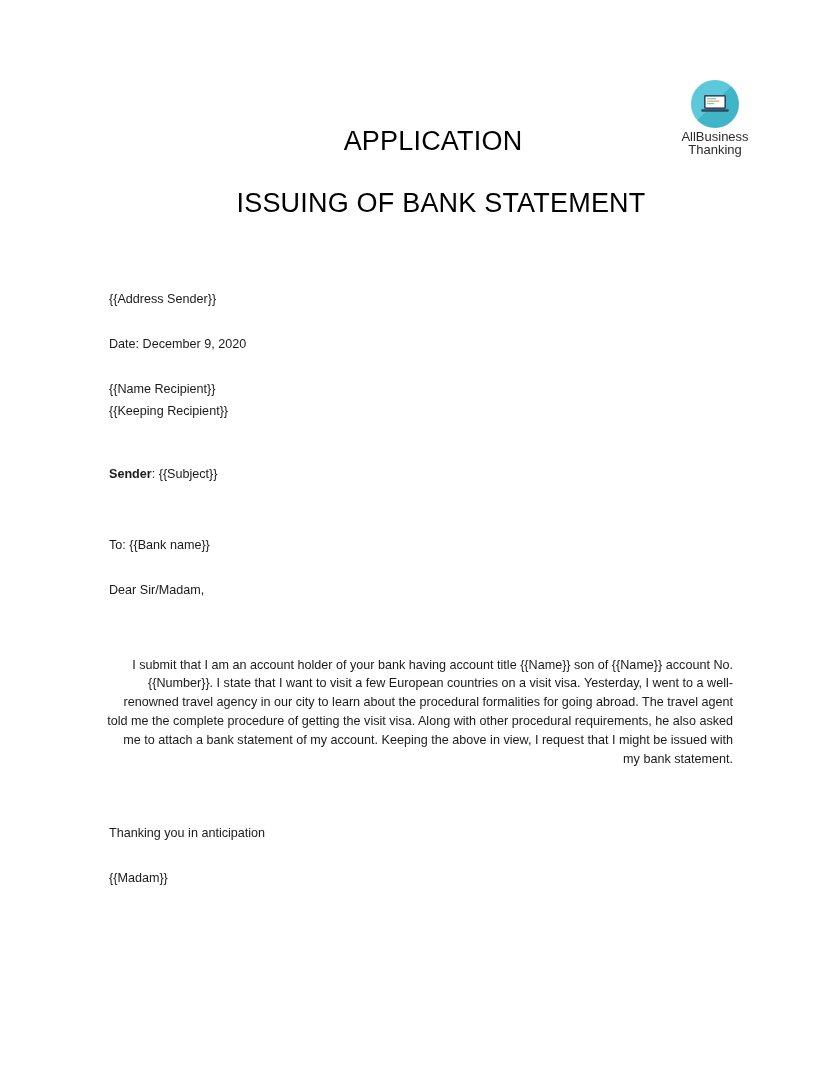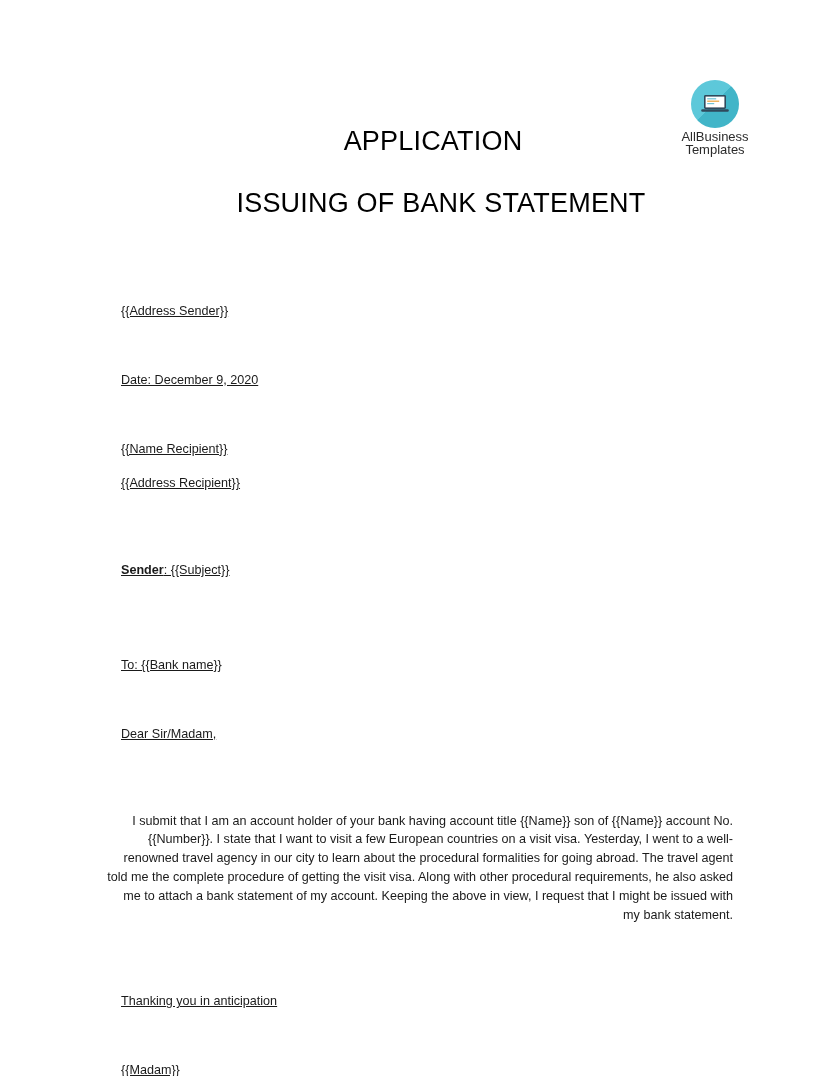--- a/index.html
+++ b/index.html
@@ -81,21 +81,21 @@
   
   .body-area {
     position: absolute;
     left: 105px;
     top: 286px;
     width: 628px;
     font-size: 12.6px;
     line-height: 18.8px;
     color: #1a1a1a;
   }
-  .blk { margin: 16px; text-decoration: underline; }
+  .blk { margin: 4px; }
   .gap-sm { height: 18px; }
   .gap-md { height: 36px; }
   .gap-lg { height: 44px; }
   .gap-xl { height: 52px; }
   .bold { font-weight: bold; }
   .para { margin: 0; text-align: right; }
 </style>
 </head>
 <body>
 
@@ -108,37 +108,37 @@
         <rect x="4" y="2" width="22" height="14" rx="1.4" fill="#2f4a5c"></rect>
         <rect x="5.6" y="3.6" width="18.8" height="10.8" fill="#ffffff"></rect>
         <rect x="7.2" y="5.2" width="9" height="1.2" fill="#6fc3d6"></rect>
         <rect x="7.2" y="7.6" width="12" height="1.2" fill="#e8a33d"></rect>
         <rect x="7.2" y="10" width="7" height="1.2" fill="#6fc3d6"></rect>
         <rect x="1.2" y="16.2" width="27.6" height="2.6" rx="1.3" fill="#2f4a5c"></rect>
       </svg>
     </div>
     <div class="logo-text">
       <div>AllBusiness</div>
-      <div>Templates</div>
+      <div>Thanking</div>
     </div>
   </div>
 
   <div class="doc-title line1">APPLICATION</div>
   <div class="doc-title line2">ISSUING OF BANK STATEMENT</div>
 
   <div class="body-area">
 
     <p class="blk">{{Address Sender}}</p>
     <div class="gap-sm"></div>
 
     <p class="blk">Date: December 9, 2020</p>
     <div class="gap-sm"></div>
 
     <p class="blk">{{Name Recipient}}</p>
-    <p class="blk">{{Address Recipient}}</p>
+    <p class="blk">{{Keeping Recipient}}</p>
 
     <div class="gap-md"></div>
 
     <p class="blk"><span class="bold">Sender</span><span>: {{Subject}}</span></p>
 
     <div class="gap-lg"></div>
 
     <p class="blk">To: {{Bank name}}</p>
     <div class="gap-sm"></div>
 

